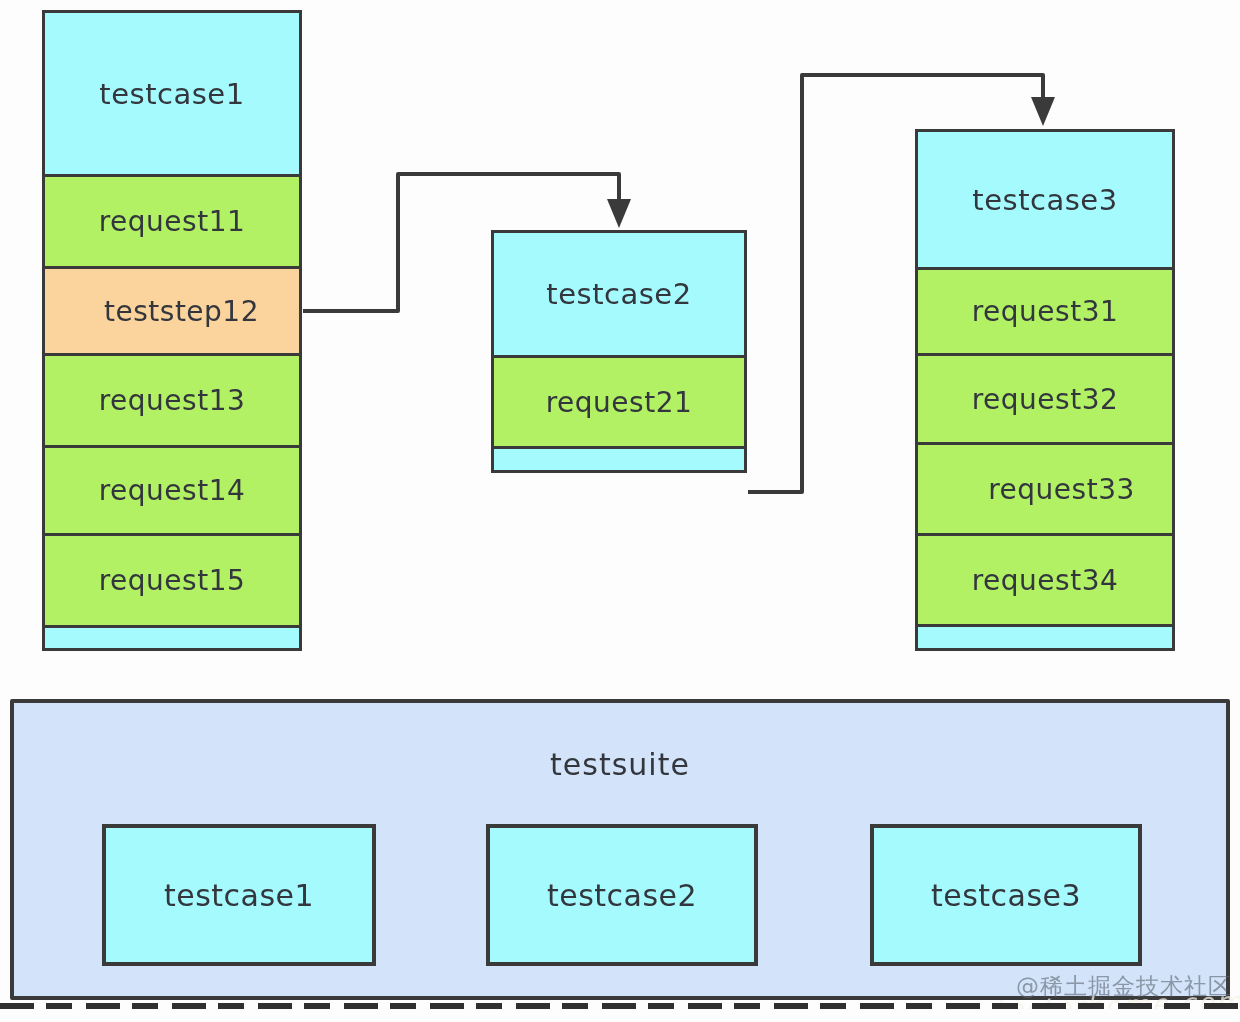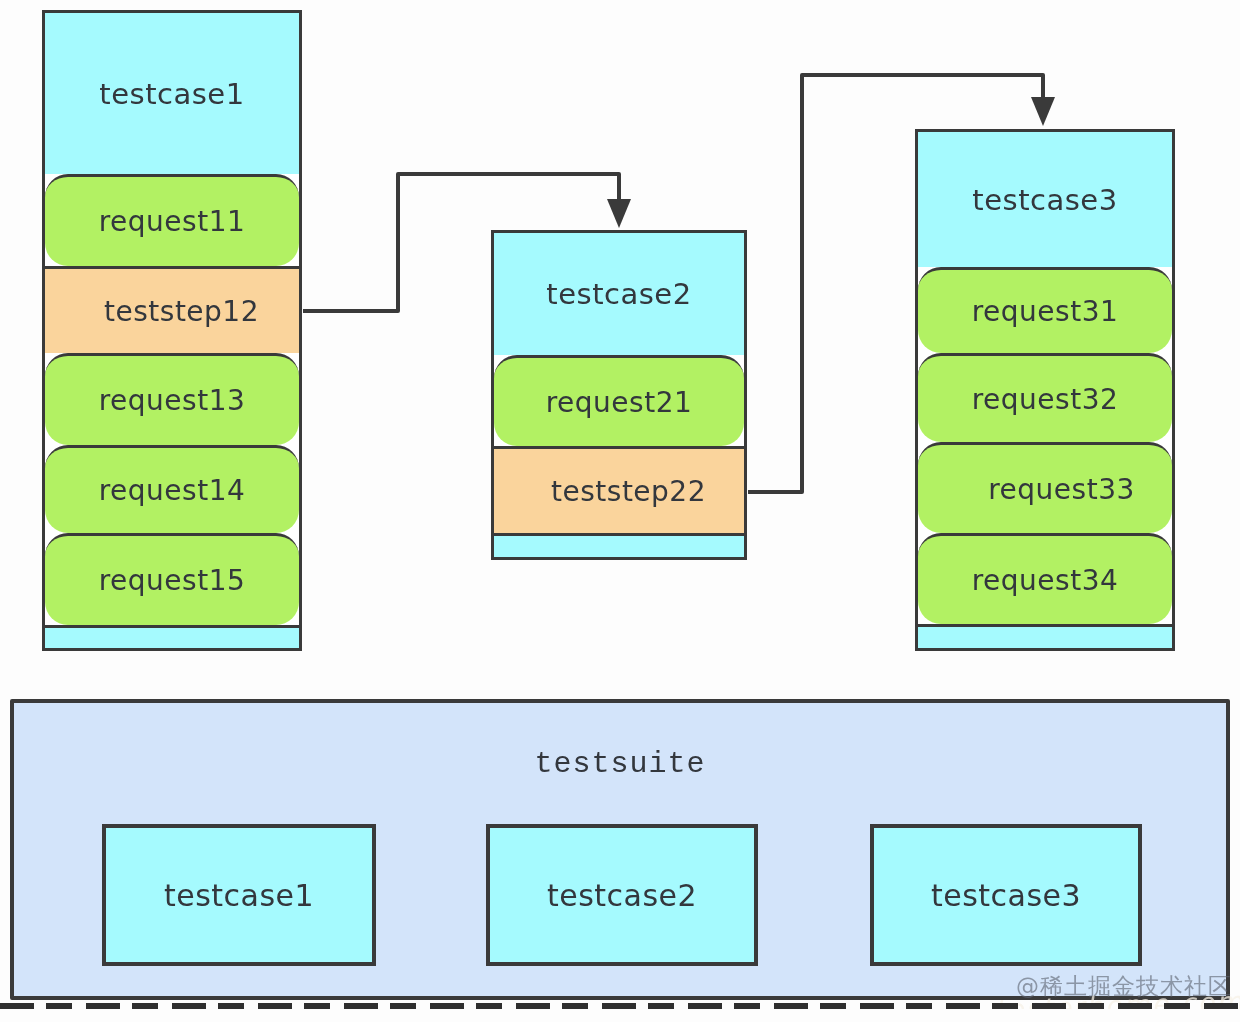--- a/index.html
+++ b/index.html
@@ -28,21 +28,21 @@
   .stack-1{left:42px; top:10px;  width:260px;}
   .stack-2{left:491px;top:230px; width:256px;}
   .stack-3{left:915px;top:129px; width:260px;}
   .cell{
     border-top:3px solid var(--line);
     box-sizing:border-box;
     display:flex;align-items:center;justify-content:center;
     font-size:28px;letter-spacing:.5px;
   }
   .cell.head{border-top:none;background:var(--case);font-size:29px;}
-  .cell.request{background:var(--request);border-radius:23px;}
+  .cell.request{background:var(--request);}
   .cell.teststep{background:var(--teststep);padding-left:19px;}
   .cell.footer{background:var(--case);}
   .stack-1 .head{height:161px;}
   .stack-1 .r1{height:92px;} .stack-1 .t2{height:87px;}
   .stack-1 .r3{height:92px;} .stack-1 .r4{height:88px;}
   .stack-1 .r5{height:92px;} .stack-1 .footer{height:23px;}
   .stack-2 .head{height:122px;}
   .stack-2 .r1{height:91px;} .stack-2 .t2{height:87px;}
   .stack-2 .r3{height:91px;} .stack-2 .footer{height:24px;}
   .stack-3 .head{height:135px;}
@@ -54,21 +54,21 @@
   svg.arrows polyline{fill:none;stroke:var(--line);stroke-width:4;stroke-linejoin:round;}
   svg.arrows polygon{fill:var(--line);stroke:none;}
   
   .suite{
     position:absolute;left:10px;top:699px;width:1220px;height:301px;
     border:4px solid var(--line);box-sizing:border-box;
     background:var(--suite);border-radius:2px;
   }
   .suite-title{
     position:absolute;left:0;top:44px;width:100%;
-    text-align:center;font-size:30px;letter-spacing:1px;font-family:Liberation Mono, monospace;
+    text-align:center;font-size:30px;letter-spacing:1px;
   }
   .suite-case{
     position:absolute;
     border:4px solid var(--line);box-sizing:border-box;
     background:var(--case);
     display:flex;align-items:center;justify-content:center;
     font-size:30px;letter-spacing:.5px;
   }
   .sc-1{left:102px;top:824px;width:274px;height:142px;}
   .sc-2{left:486px;top:824px;width:272px;height:142px;}
@@ -121,23 +121,20 @@
     <div class="cell footer"></div>
   </div>
 
   <div class="stack stack-2">
     <div class="cell head">
       <span>testcase2</span>
     </div>
     <div class="cell request r1">
       <span>request21</span>
     </div>
-    <div class="cell teststep t2">
-      <span>teststep22</span>
-    </div>
     <div class="cell footer"></div>
   </div>
 
   <div class="stack stack-3">
     <div class="cell head">
       <span>testcase3</span>
     </div>
     <div class="cell request r1">
       <span>request31</span>
     </div>

